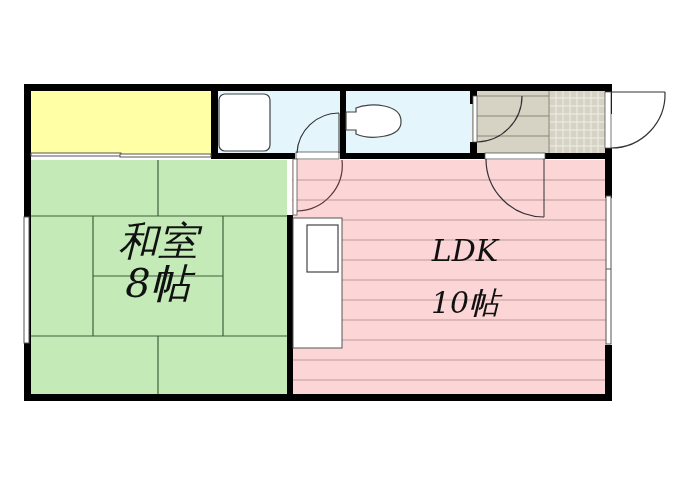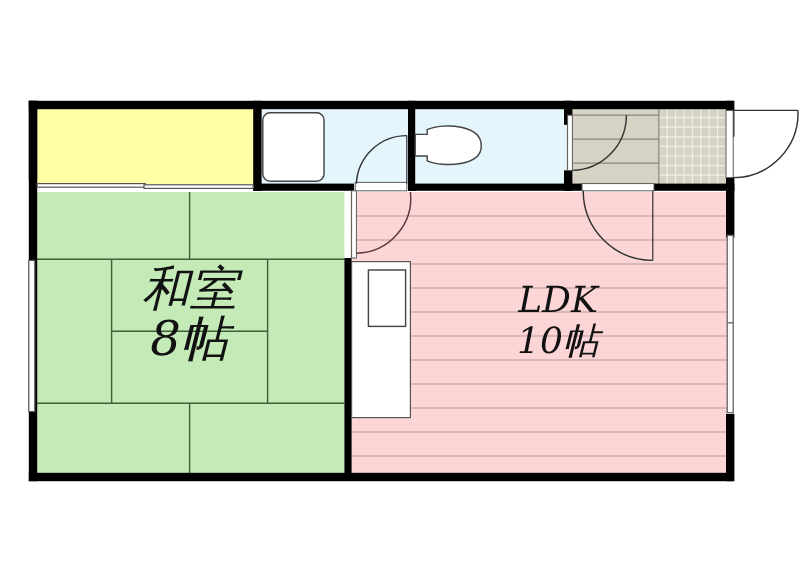--- a/index.html
+++ b/index.html
@@ -125,15 +125,15 @@
     <rect x="293" y="218" width="49" height="130" fill="#fff" stroke="#555" stroke-width="1"></rect>
     <rect x="307" y="225" width="31" height="47" fill="#fff" stroke="#444" stroke-width="1.2"></rect>
   </svg>
 
   <div class="label" style="left:93px;top:220px;width:130px;font-size:40px;">
     <div>和室</div>
     <div style="margin-top:0;">8帖</div>
   </div>
   <div class="label" style="left:380px;top:235px;width:170px;font-size:30px;">
     <div>LDK</div>
-    <div style="margin-top:2px;">10帖</div>
+    <div style="margin-top:20px;">10帖</div>
   </div>
 </div>
 
 </body></html>

